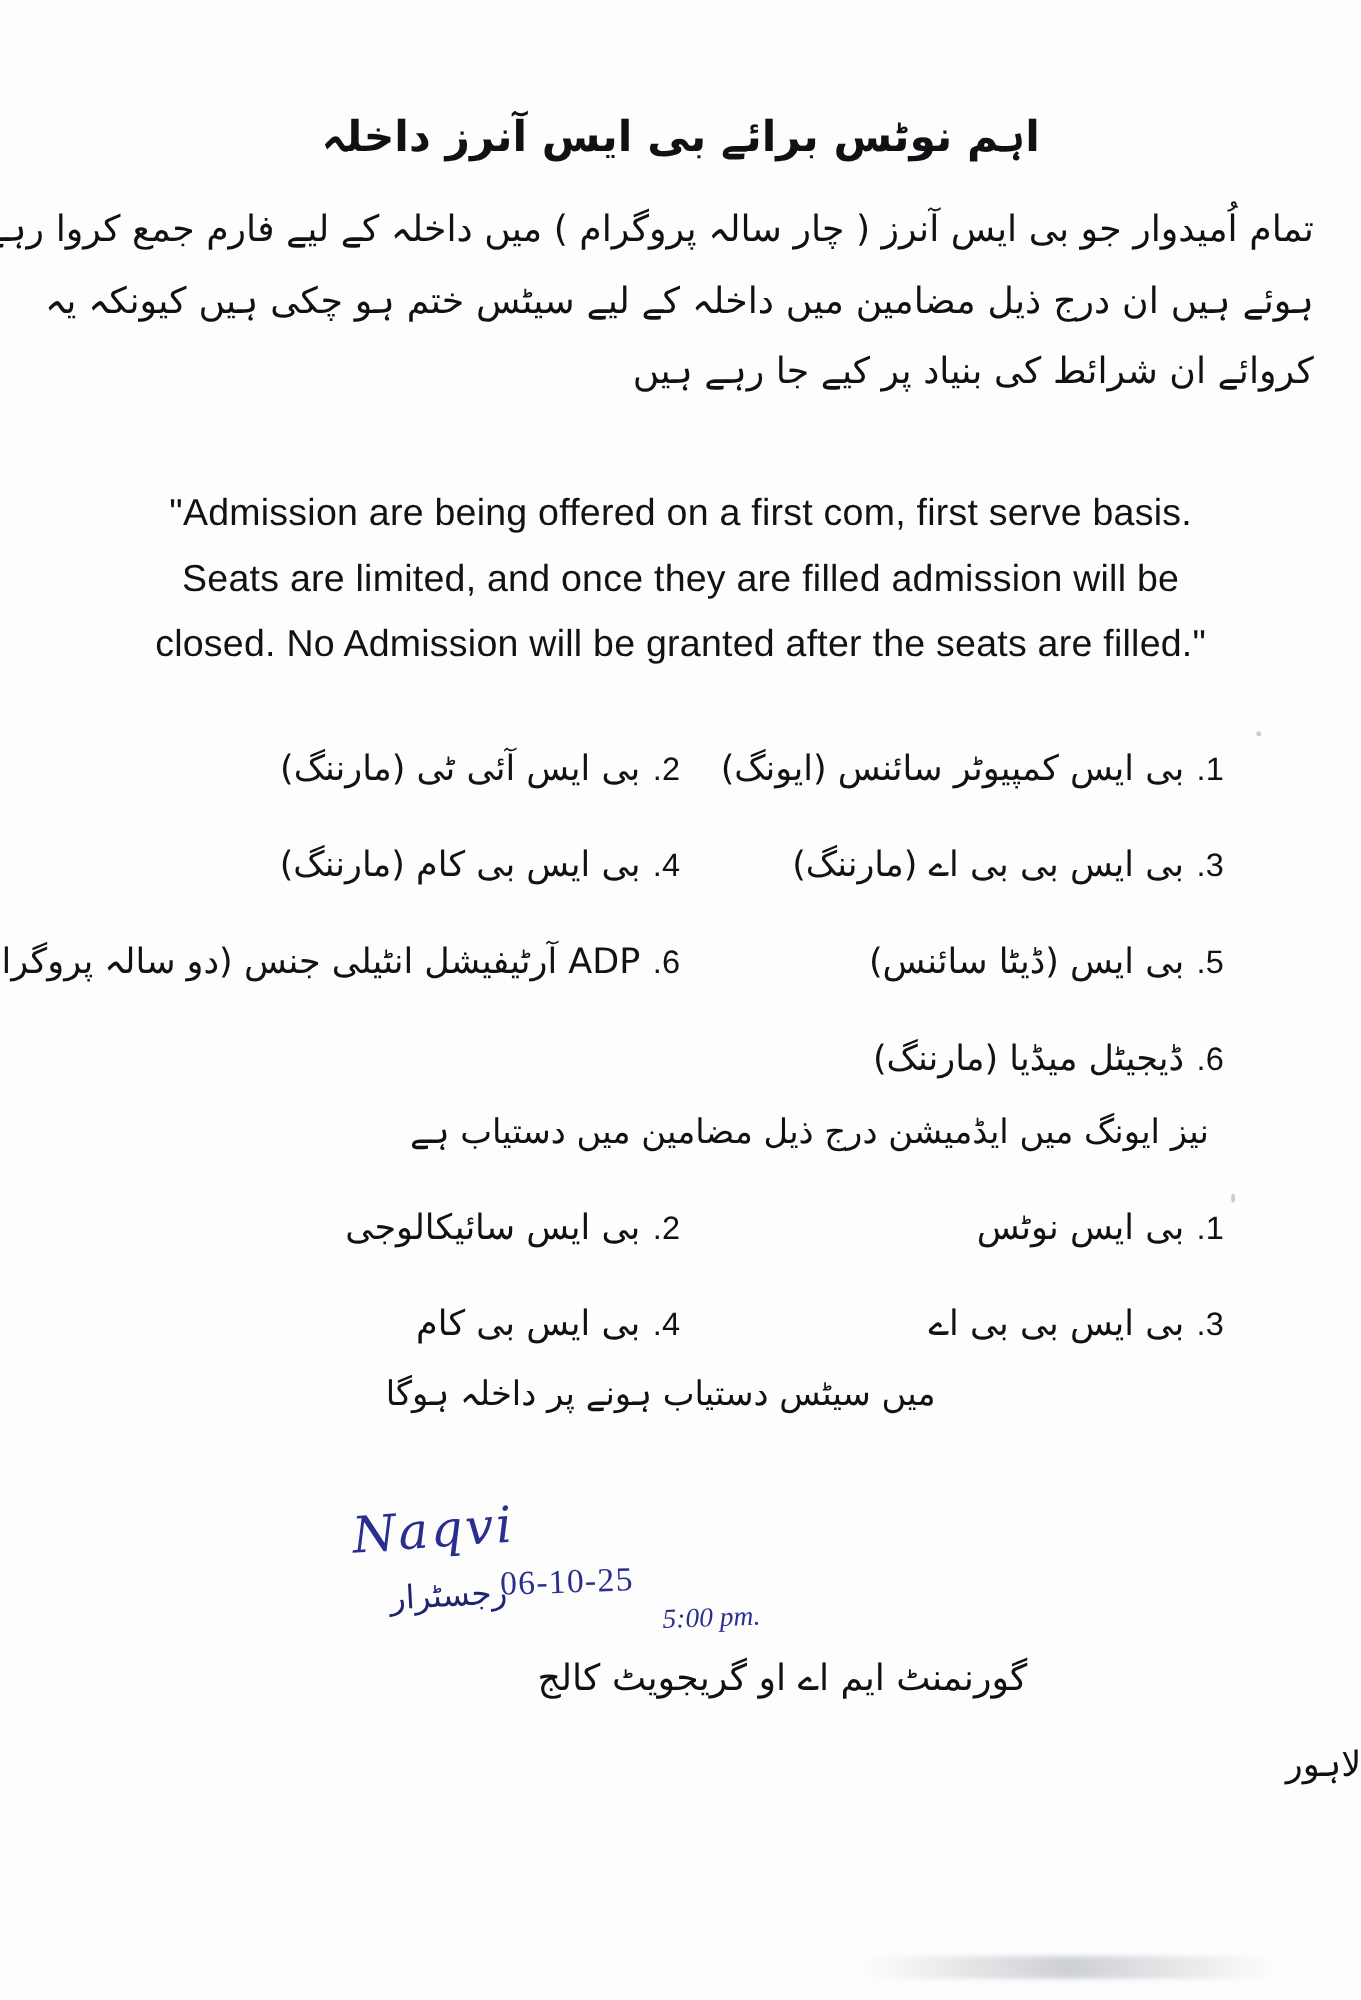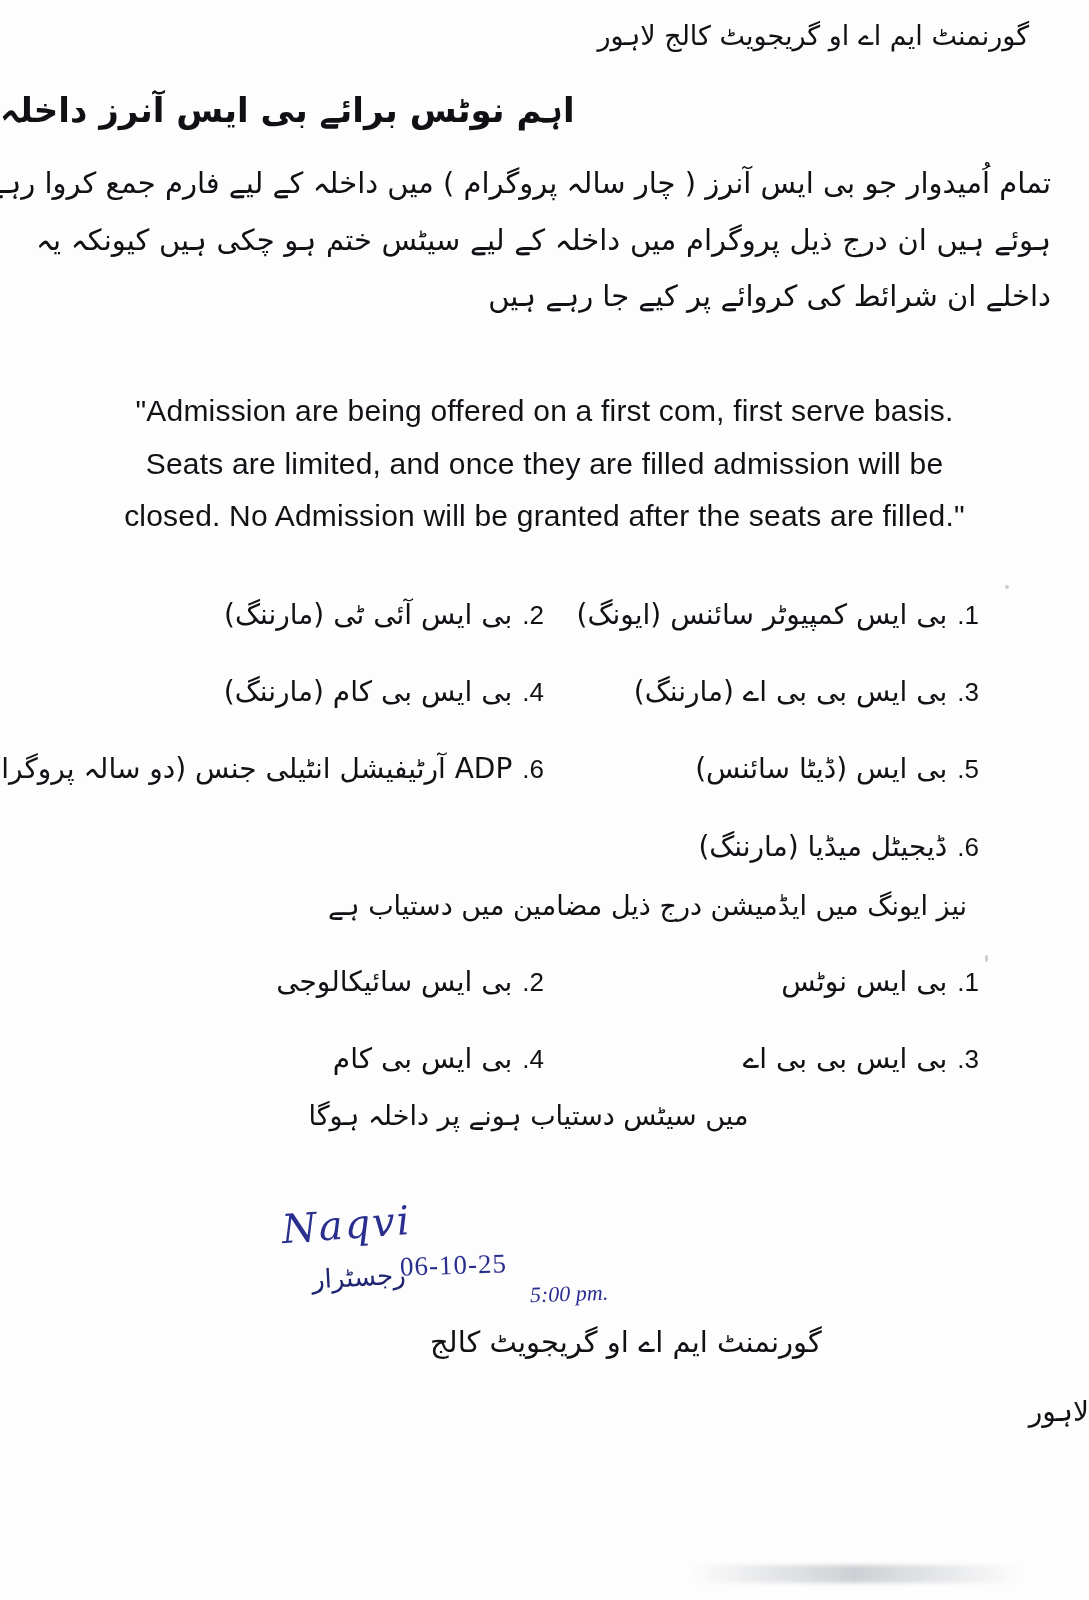--- a/index.html
+++ b/index.html
@@ -30,21 +30,21 @@
     right: 60px;
     width: 780px;
     font-size: 27px;
     letter-spacing: 0.5px;
   }
   .hdr-line2 {
     position: absolute;
     top: 78px;
     right: 0;
     width: 1089px;
-    text-align: left;
+    text-align: center;
     direction: rtl;
     font-size: 34px;
     font-weight: 600;
   }
   .para-urdu {
     position: absolute;
     top: 155px;
     right: 38px;
     width: 1015px;
     font-size: 29px;
@@ -220,27 +220,26 @@
     height: 18px;
     background: linear-gradient(90deg, rgba(190,195,200,.0), rgba(165,170,178,.55), rgba(190,195,200,.0));
     filter: blur(2px);
   }
 </style>
 </head>
 <body>
 
 <div class="page">
 
-  <div class="urdu hdr-line1">گورنمنٹ ایم اے او گریجویٹ کالج لاہور</div>
   <div class="urdu hdr-line2">اہم نوٹس برائے بی ایس آنرز داخلہ</div>
 
   <div class="urdu para-urdu">
     <span class="l l-justify">تمام اُمیدوار جو بی ایس آنرز ( چار سالہ پروگرام ) میں داخلہ کے لیے فارم جمع کروا رہے ہیں یا کروائے</span>
-    <span class="l l-justify">ہوئے ہیں ان درج ذیل پروگرام میں داخلہ کے لیے سیٹس ختم ہو چکی ہیں کیونکہ یہ</span>
-    <span class="l">داخلے ان شرائط کی کروائے پر کیے جا رہے ہیں</span>
+    <span class="l l-justify">ہوئے ہیں ان درج ذیل مضامین میں داخلہ کے لیے سیٹس ختم ہو چکی ہیں کیونکہ یہ</span>
+    <span class="l">کروائے ان شرائط کی بنیاد پر کیے جا رہے ہیں</span>
   </div>
 
   <div class="english">
     <span class="eline">"Admission are being offered on a first com, first serve basis.</span>
     <span class="eline">Seats are limited, and once they are filled admission will be</span>
     <span class="eline">closed. No Admission will be granted after the seats are filled."</span>
   </div>
 
   <div class="prog-list urdu">
     <div class="prow">

